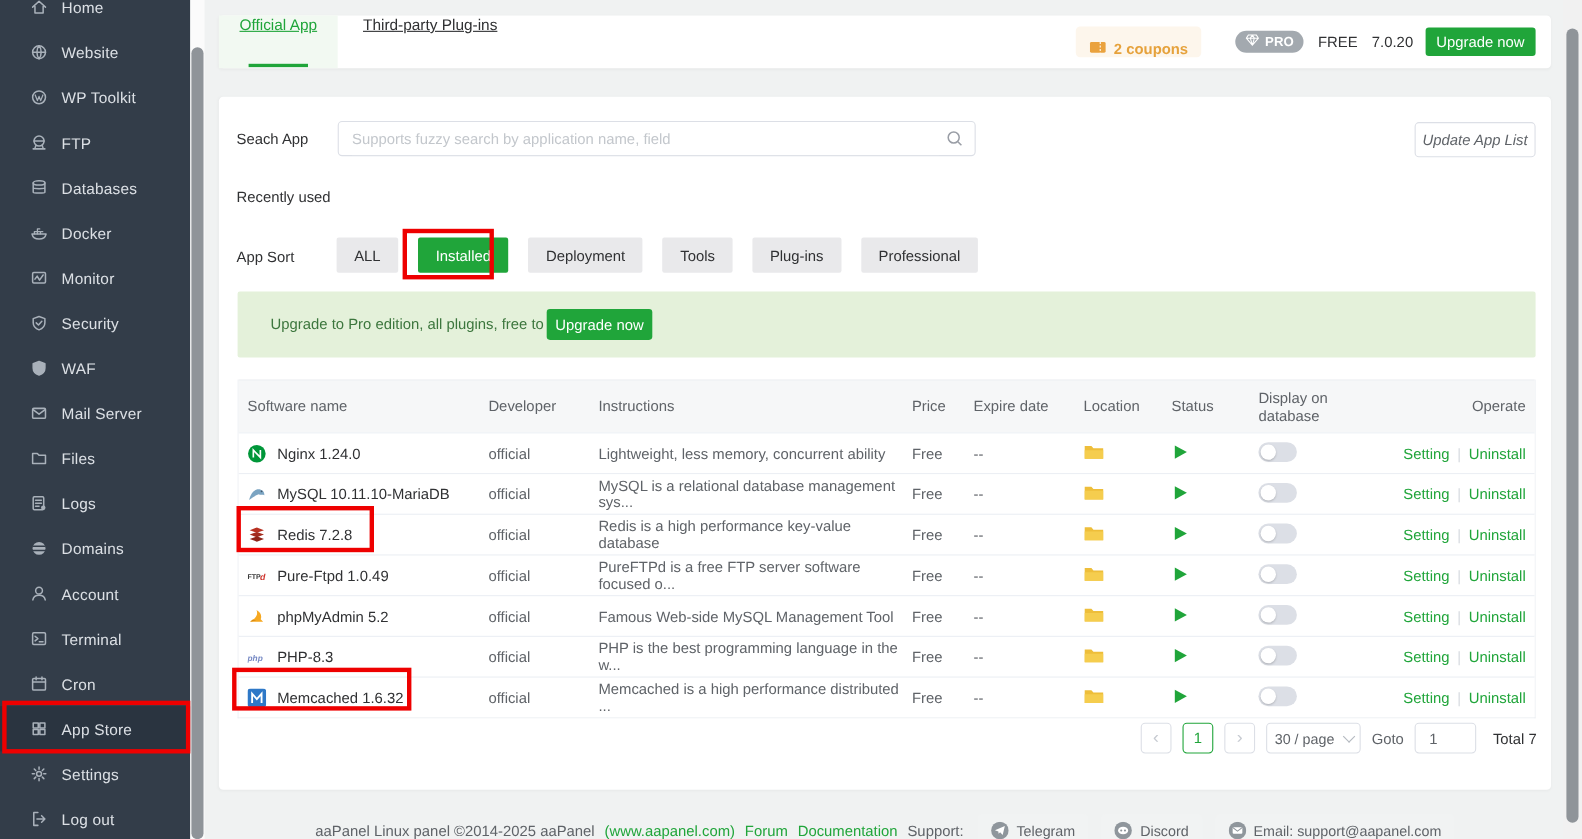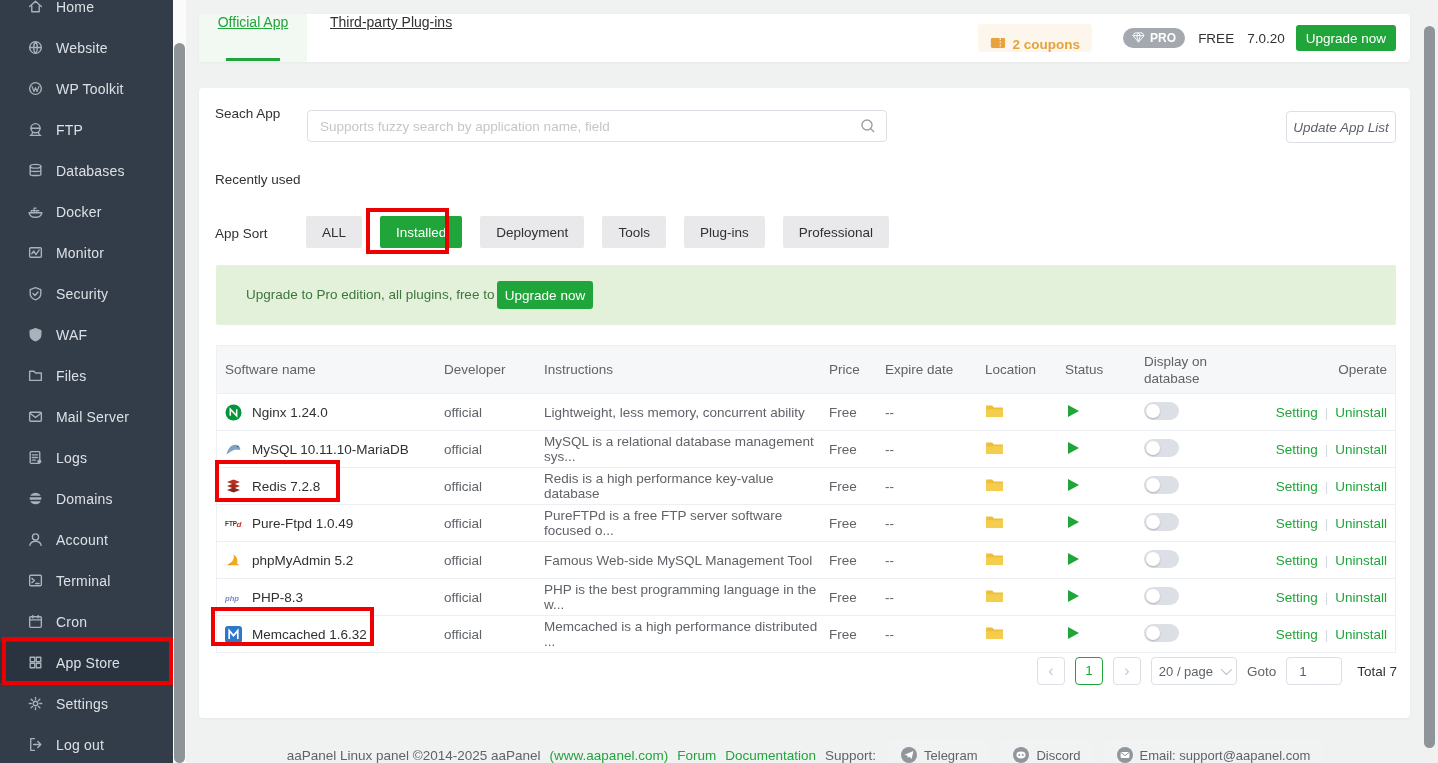--- a/index.html
+++ b/index.html
@@ -33,21 +33,21 @@
   .coupons .txt { color:#e6a23c; font-size:13.5px; font-weight:bold; margin-left:7px; }
   .propill { height:20px; background:#a3a9af; border-radius:10px; display:flex; align-items:center; padding:0 9px; margin-left:31px; }
   .propill .txt { color:#fff; font-size:12px; font-weight:bold; margin-left:5px; }
   .plan,.ver { font-size:13.5px; color:#303133; margin-left:13px; }
   .upgrade { height:26px; background:#20a53a; color:#fff; font-size:13.5px; border-radius:3px; padding:0 10px; margin-left:11px; margin-right:14px; }
 
   
   .card { position:absolute; left:199px; top:88px; width:1211px; height:630px; background:#fff; border-radius:4px;
           box-shadow:0 1px 3px rgba(0,0,0,.04); }
   .lbl { position:absolute; font-size:13.5px; color:#303133; }
-  .search-lbl { left:16px; top:18px; }
+  .search-lbl { left:16px; top:31px; }
   .search-box { position:absolute; left:108px; top:22px; width:580px; height:32px; border:1px solid #dcdfe6; border-radius:4px; box-sizing:border-box; background:#fff; }
   .search-box input { border:none; outline:none; width:calc(100% - 44px); height:30px; margin-left:12px; font-size:13.5px; color:#303133; }
   .search-box input::placeholder { color:#c3c7cc; }
   .s-ic { position:absolute; right:10px; top:7px; width:16px; height:16px; cursor:pointer; }
   .update-btn { position:absolute; right:14px; top:23px; width:108px; height:30px; border:1px solid #dcdfe6; border-radius:4px; background:#fff; font-size:13.5px; color:#5f6368;font-style:italic; }
   .recent-lbl { left:16px; top:84px; }
   .sort-lbl { left:16px; top:138px; }
   .sort-row { position:absolute; left:107px; top:128px; height:32px; display:flex; gap:18px; }
   .sort-btn { height:32px; padding:0 16px; background:#e9e9eb; color:#303133; font-size:13.5px; border-radius:2px; }
   .sort-btn.active { background:#20a53a; color:#fff; }
@@ -179,33 +179,33 @@
         <span class="sb-icon">
           <svg viewBox="0 0 16 16" fill="none" stroke="currentColor" stroke-width="1.3" stroke-linecap="round" stroke-linejoin="round">
             <path d="M8 2.5 L13 4.4 V8 C13 11,11 13,8 14 C5 13,3 11,3 8 V4.4 Z" fill="currentColor"></path>
           </svg>
         </span>
         <span class="sb-label">WAF</span>
       </div>
       <div class="sb-item">
         <span class="sb-icon">
           <svg viewBox="0 0 16 16" fill="none" stroke="currentColor" stroke-width="1.3" stroke-linecap="round" stroke-linejoin="round">
-            <path d="M2.5 4 H6.5 L8 5.6 H13.5 V12.6 H2.5 Z"></path>
-          </svg>
-        </span>
-        <span class="sb-label">Files</span>
-      </div>
-      <div class="sb-item">
-        <span class="sb-icon">
-          <svg viewBox="0 0 16 16" fill="none" stroke="currentColor" stroke-width="1.3" stroke-linecap="round" stroke-linejoin="round">
             <rect x="2.5" y="4" width="11" height="8.5" rx="1"></rect>
             <path d="M2.8 5 L8 9 L13.2 5"></path>
           </svg>
         </span>
         <span class="sb-label">Mail Server</span>
+      </div>
+      <div class="sb-item">
+        <span class="sb-icon">
+          <svg viewBox="0 0 16 16" fill="none" stroke="currentColor" stroke-width="1.3" stroke-linecap="round" stroke-linejoin="round">
+            <path d="M2.5 4 H6.5 L8 5.6 H13.5 V12.6 H2.5 Z"></path>
+          </svg>
+        </span>
+        <span class="sb-label">Files</span>
       </div>
       <div class="sb-item">
         <span class="sb-icon">
           <svg viewBox="0 0 16 16" fill="none" stroke="currentColor" stroke-width="1.3" stroke-linecap="round" stroke-linejoin="round">
             <rect x="3" y="2.5" width="9" height="11" rx="1"></rect>
             <path d="M5 5.5 H10 M5 8 H10 M5 10.5 H8"></path>
             <circle cx="11.6" cy="11.8" r="1.9" fill="currentColor" stroke="none"></circle>
           </svg>
         </span>
         <span class="sb-label">Logs</span>
@@ -516,21 +516,21 @@
           <div class="td c8"><a class="op-link">Setting</a><span class="op-sep">|</span><a class="op-link">Uninstall</a></div>
         </div>
       </div>
   </div>
 
   <div class="pager">
     <button class="pg-btn"><span>‹</span></button>
     <button class="pg-btn cur">1</button>
     <button class="pg-btn"><span>›</span></button>
     <div class="pg-select">
-      <span>20 / page</span>
+      <span>30 / page</span>
       <i class="chev"></i>
     </div>
     <span class="pg-goto">Goto</span>
     <input class="pg-input" value="1" style="">
     <span class="pg-total">Total 7</span>
   </div>
 
   <div class="rbox rbox-installed"></div>
   <div class="rbox rbox-redis"></div>
   <div class="rbox rbox-memcached"></div>

